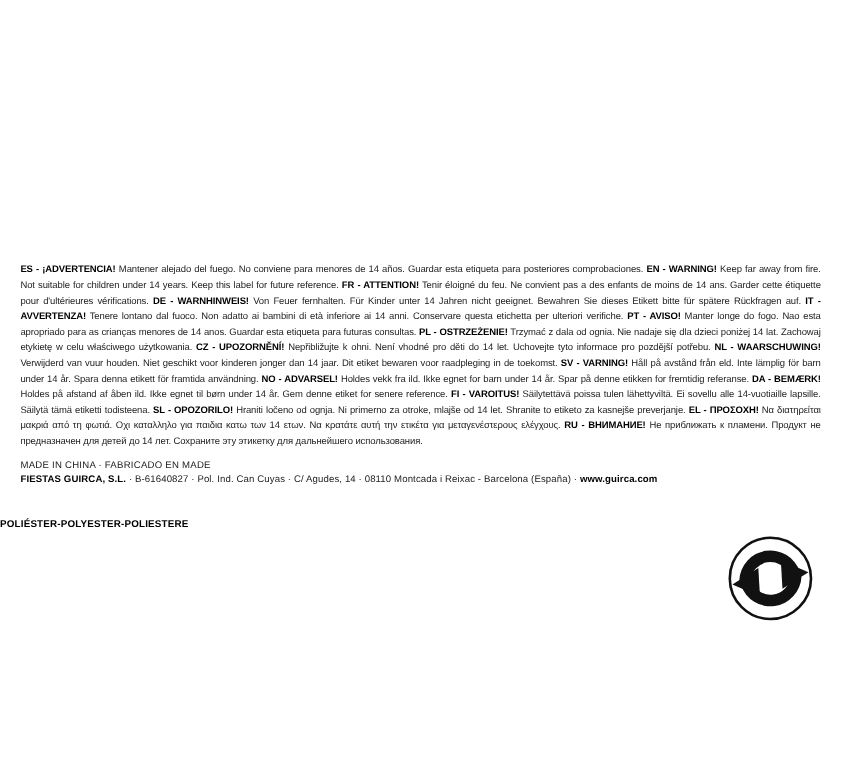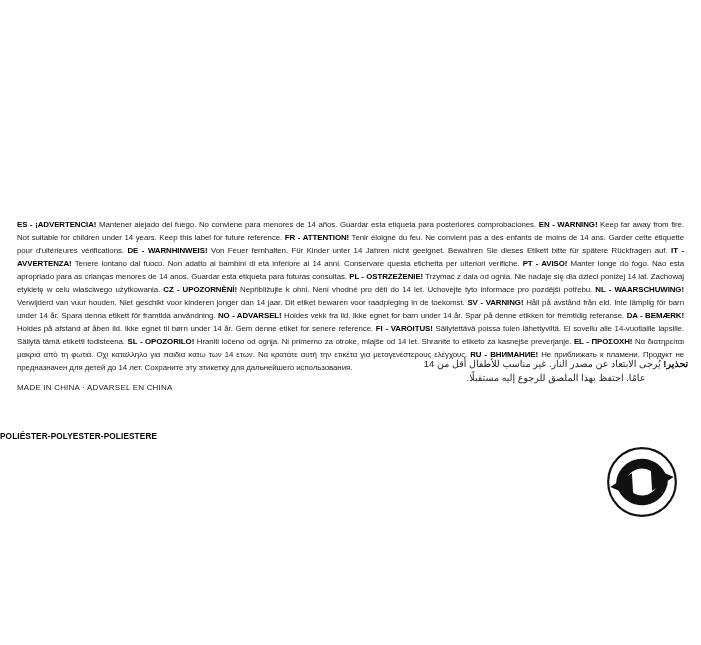--- a/index.html
+++ b/index.html
@@ -71,27 +71,24 @@
   }
   .greendot svg { display: block; width: 100%; height: 100%; }
 </style>
 </head>
 <body>
 
 <div class="page">
 
   <p class="warnings"><b>ES - ¡ADVERTENCIA!</b> Mantener alejado del fuego. No conviene para menores de 14 años. Guardar esta etiqueta para posteriores comprobaciones. <b>EN - WARNING!</b> Keep far away from fire. Not suitable for children under 14 years. Keep this label for future reference. <b>FR - ATTENTION!</b> Tenir éloigné du feu. Ne convient pas a des enfants de moins de 14 ans. Garder cette étiquette pour d'ultérieures vérifications. <b>DE - WARNHINWEIS!</b> Von Feuer fernhalten. Für Kinder unter 14 Jahren nicht geeignet. Bewahren Sie dieses Etikett bitte für spätere Rückfragen auf. <b>IT - AVVERTENZA!</b> Tenere lontano dal fuoco. Non adatto ai bambini di età inferiore ai 14 anni. Conservare questa etichetta per ulteriori verifiche. <b>PT - AVISO!</b> Manter longe do fogo. Nao esta apropriado para as crianças menores de 14 anos. Guardar esta etiqueta para futuras consultas. <b>PL - OSTRZEŻENIE!</b> Trzymać z dala od ognia. Nie nadaje się dla dzieci poniżej 14 lat. Zachowaj etykietę w celu właściwego użytkowania. <b>CZ - UPOZORNĚNÍ!</b> Nepřibližujte k ohni. Není vhodné pro děti do 14 let. Uchovejte tyto informace pro pozdější potřebu. <b>NL - WAARSCHUWING!</b> Verwijderd van vuur houden. Niet geschikt voor kinderen jonger dan 14 jaar. Dit etiket bewaren voor raadpleging in de toekomst. <b>SV - VARNING!</b> Håll på avstånd från eld. Inte lämplig för barn under 14 år. Spara denna etikett för framtida användning. <b>NO - ADVARSEL!</b> Holdes vekk fra ild. Ikke egnet for barn under 14 år. Spar på denne etikken for fremtidig referanse. <b>DA - BEMÆRK!</b> Holdes på afstand af åben ild. Ikke egnet til børn under 14 år. Gem denne etiket for senere reference. <b>FI - VAROITUS!</b> Säilytettävä poissa tulen lähettyviltä. Ei sovellu alle 14-vuotiaille lapsille. Säilytä tämä etiketti todisteena. <b>SL - OPOZORILO!</b> Hraniti ločeno od ognja. Ni primerno za otroke, mlajše od 14 let. Shranite to etiketo za kasnejše preverjanje. <b>EL - ΠΡΟΣΟΧΗ!</b> Να διατηρείται μακριά από τη φωτιά. Οχι καταλληλο για παιδια κατω των 14 ετων. Να κρατάτε αυτή την ετικέτα για μεταγενέστερους ελέγχους. <b>RU - ВНИМАНИЕ!</b> Не приближать к пламени. Продукт не предназначен для детей до 14 лет. Сохраните эту этикетку для дальнейшего использования.</p>
 
-  <div class="arabic-block">
-    <b>تحذير!</b>
-    <span>يُرجى الابتعاد عن مصدر النار. غير مناسب للأطفال أقل من 14 عامًا. احتفظ بهذا الملصق للرجوع إليه مستقبلًا.</span>
-  </div>
 
-  <div class="madein-line">MADE IN CHINA · ADVARSEL EN CHINA</div>
+  <div class="madein-line">MADE IN CHINA · FABRICADO EN MADE</div>
 
+  <div class="company-line"><b>FIESTAS GUIRCA, S.L.</b><span> · B-61640827 · Pol. Ind. Can Cuyas · C/ Agudes, 14 · 08110 Montcada i Reixac - Barcelona (España) · </span><b>www.guirca.com</b></div>
 
   <div class="material-line">POLIÉSTER-POLYESTER-POLIESTERE</div>
 
   <div class="greendot">
     <svg viewBox="0 0 100 100" xmlns="http://www.w3.org/2000/svg" aria-hidden="true">
       <circle cx="50" cy="50" r="47" fill="#ffffff" stroke="#111111" stroke-width="3"></circle>
       <g fill="#111111" stroke="none">
         <path d="M 14,52 A 36,36 0 0 1 84,42 L 71,45 A 23,23 0 0 0 27,52 Z"></path>
         <polygon points="62,29 94,43 64,62"></polygon>
         <g transform="rotate(180 50 50)">

